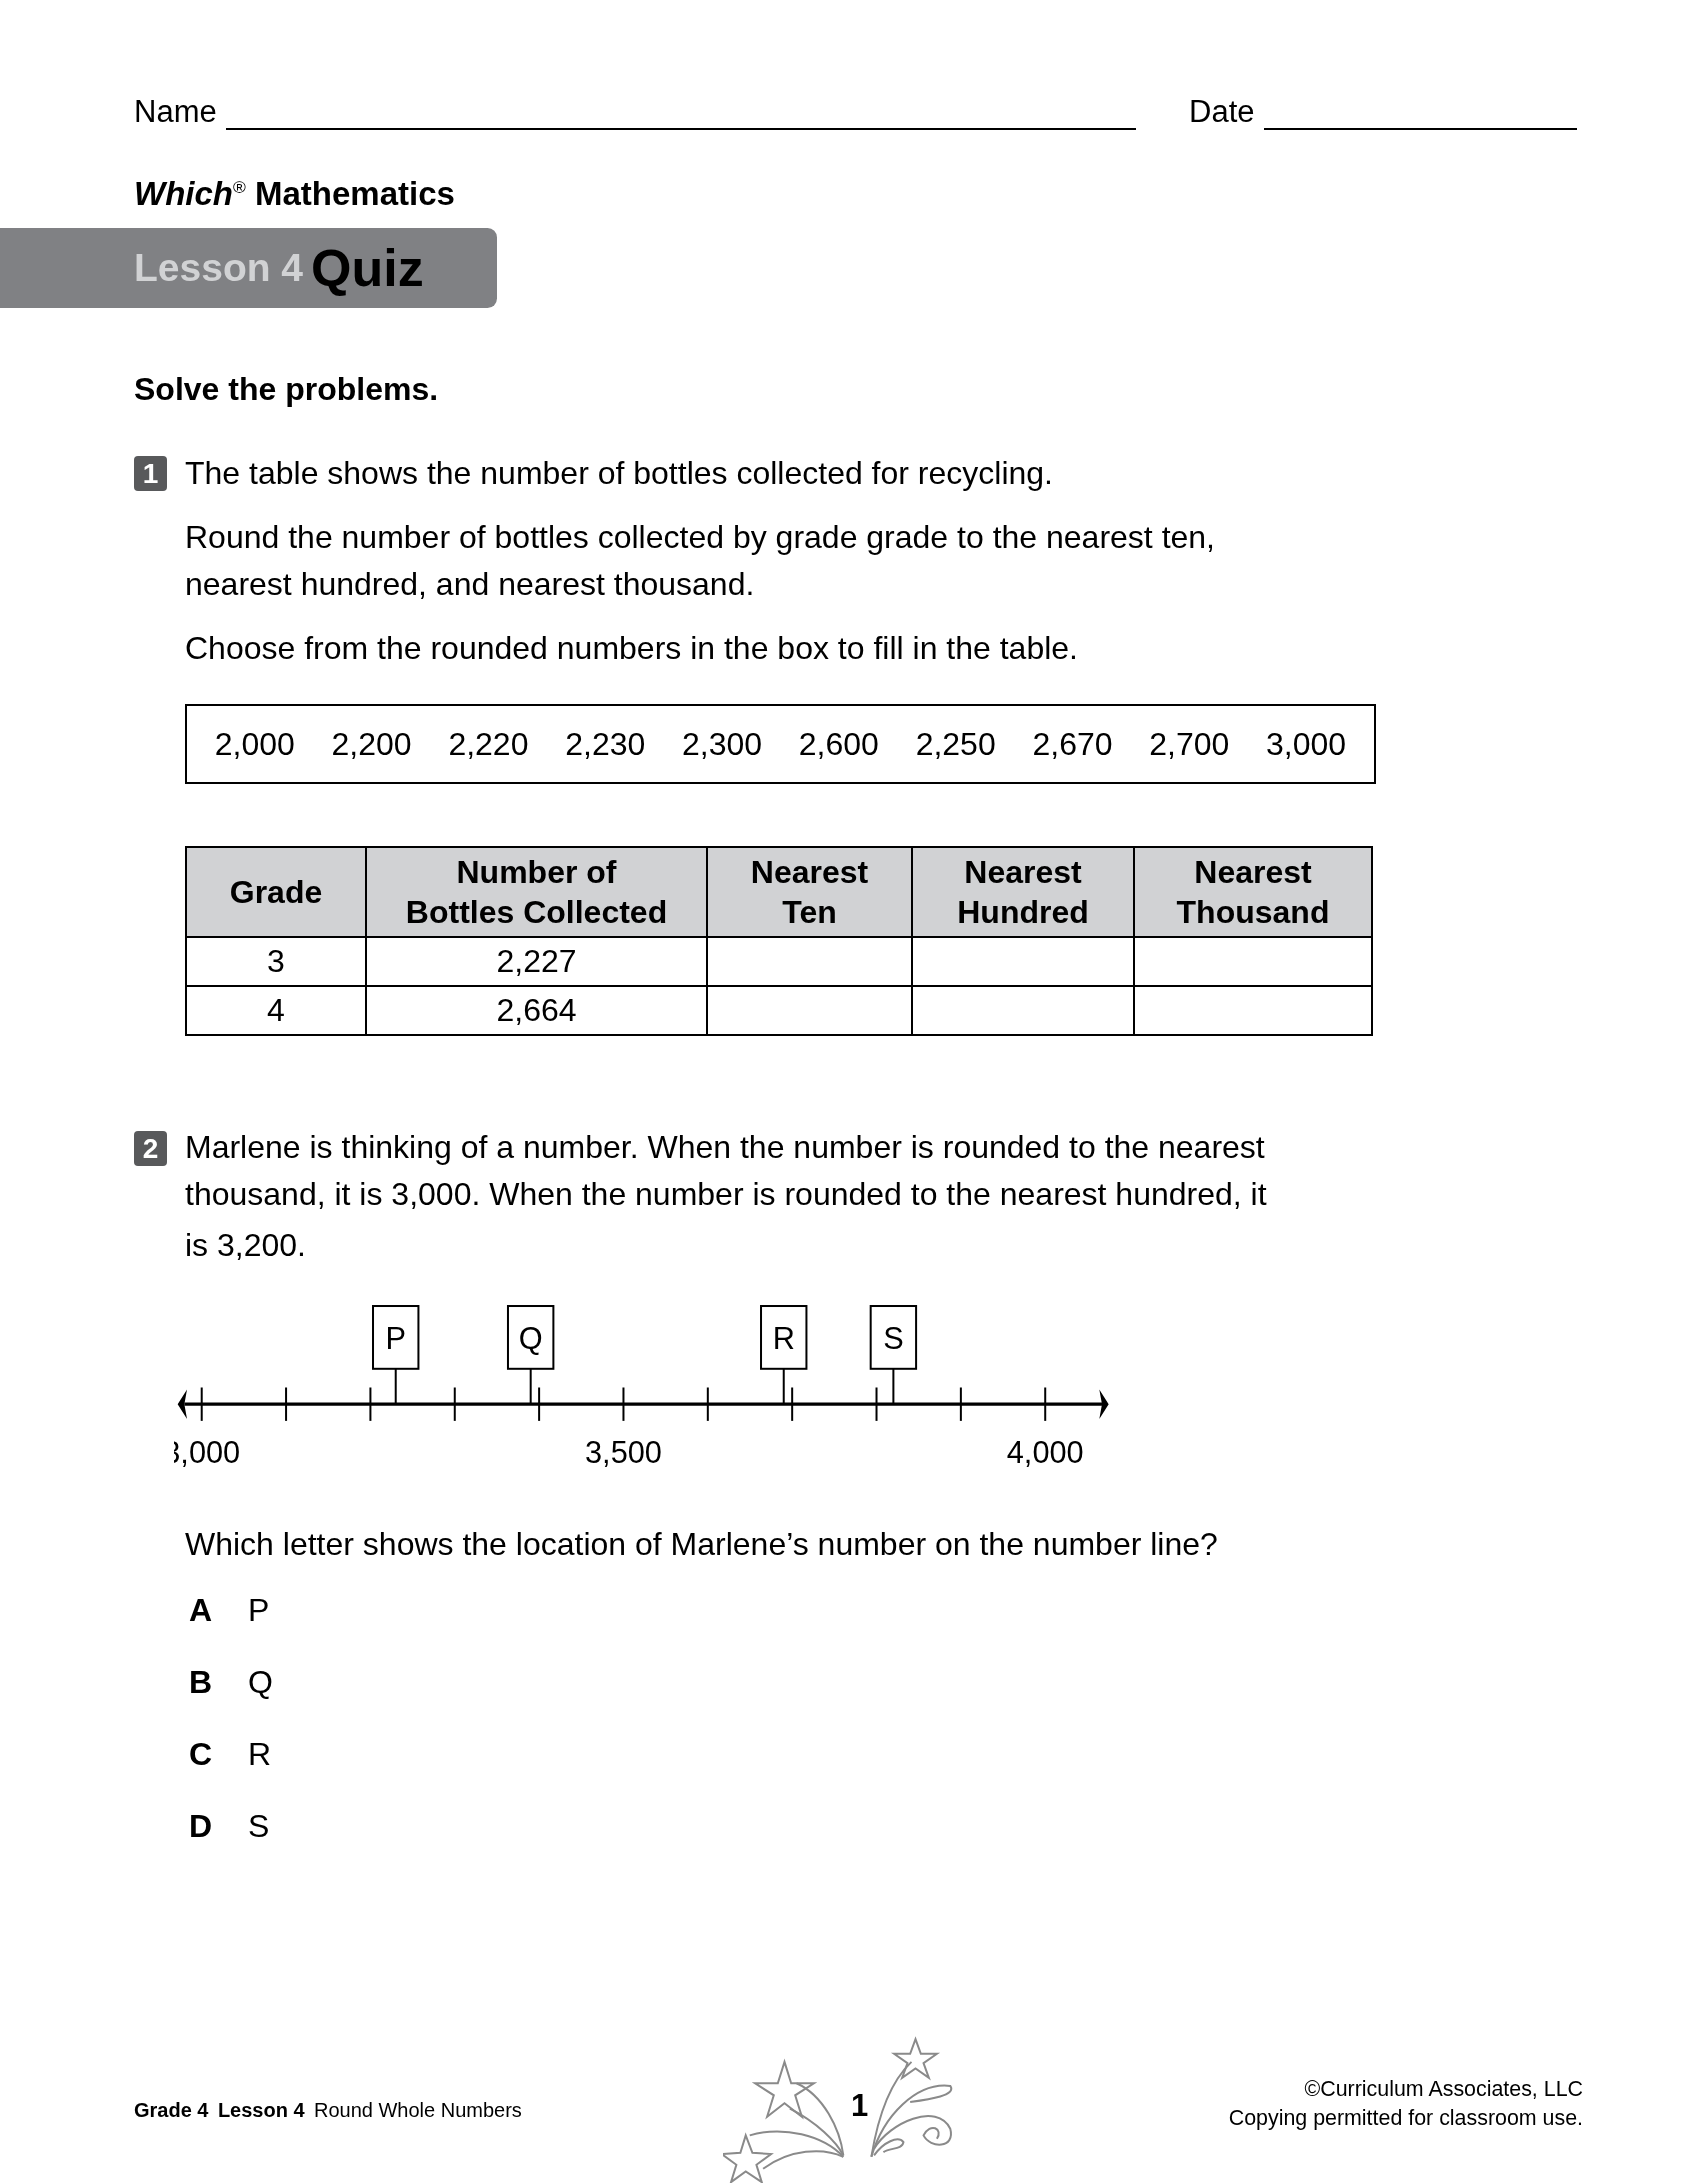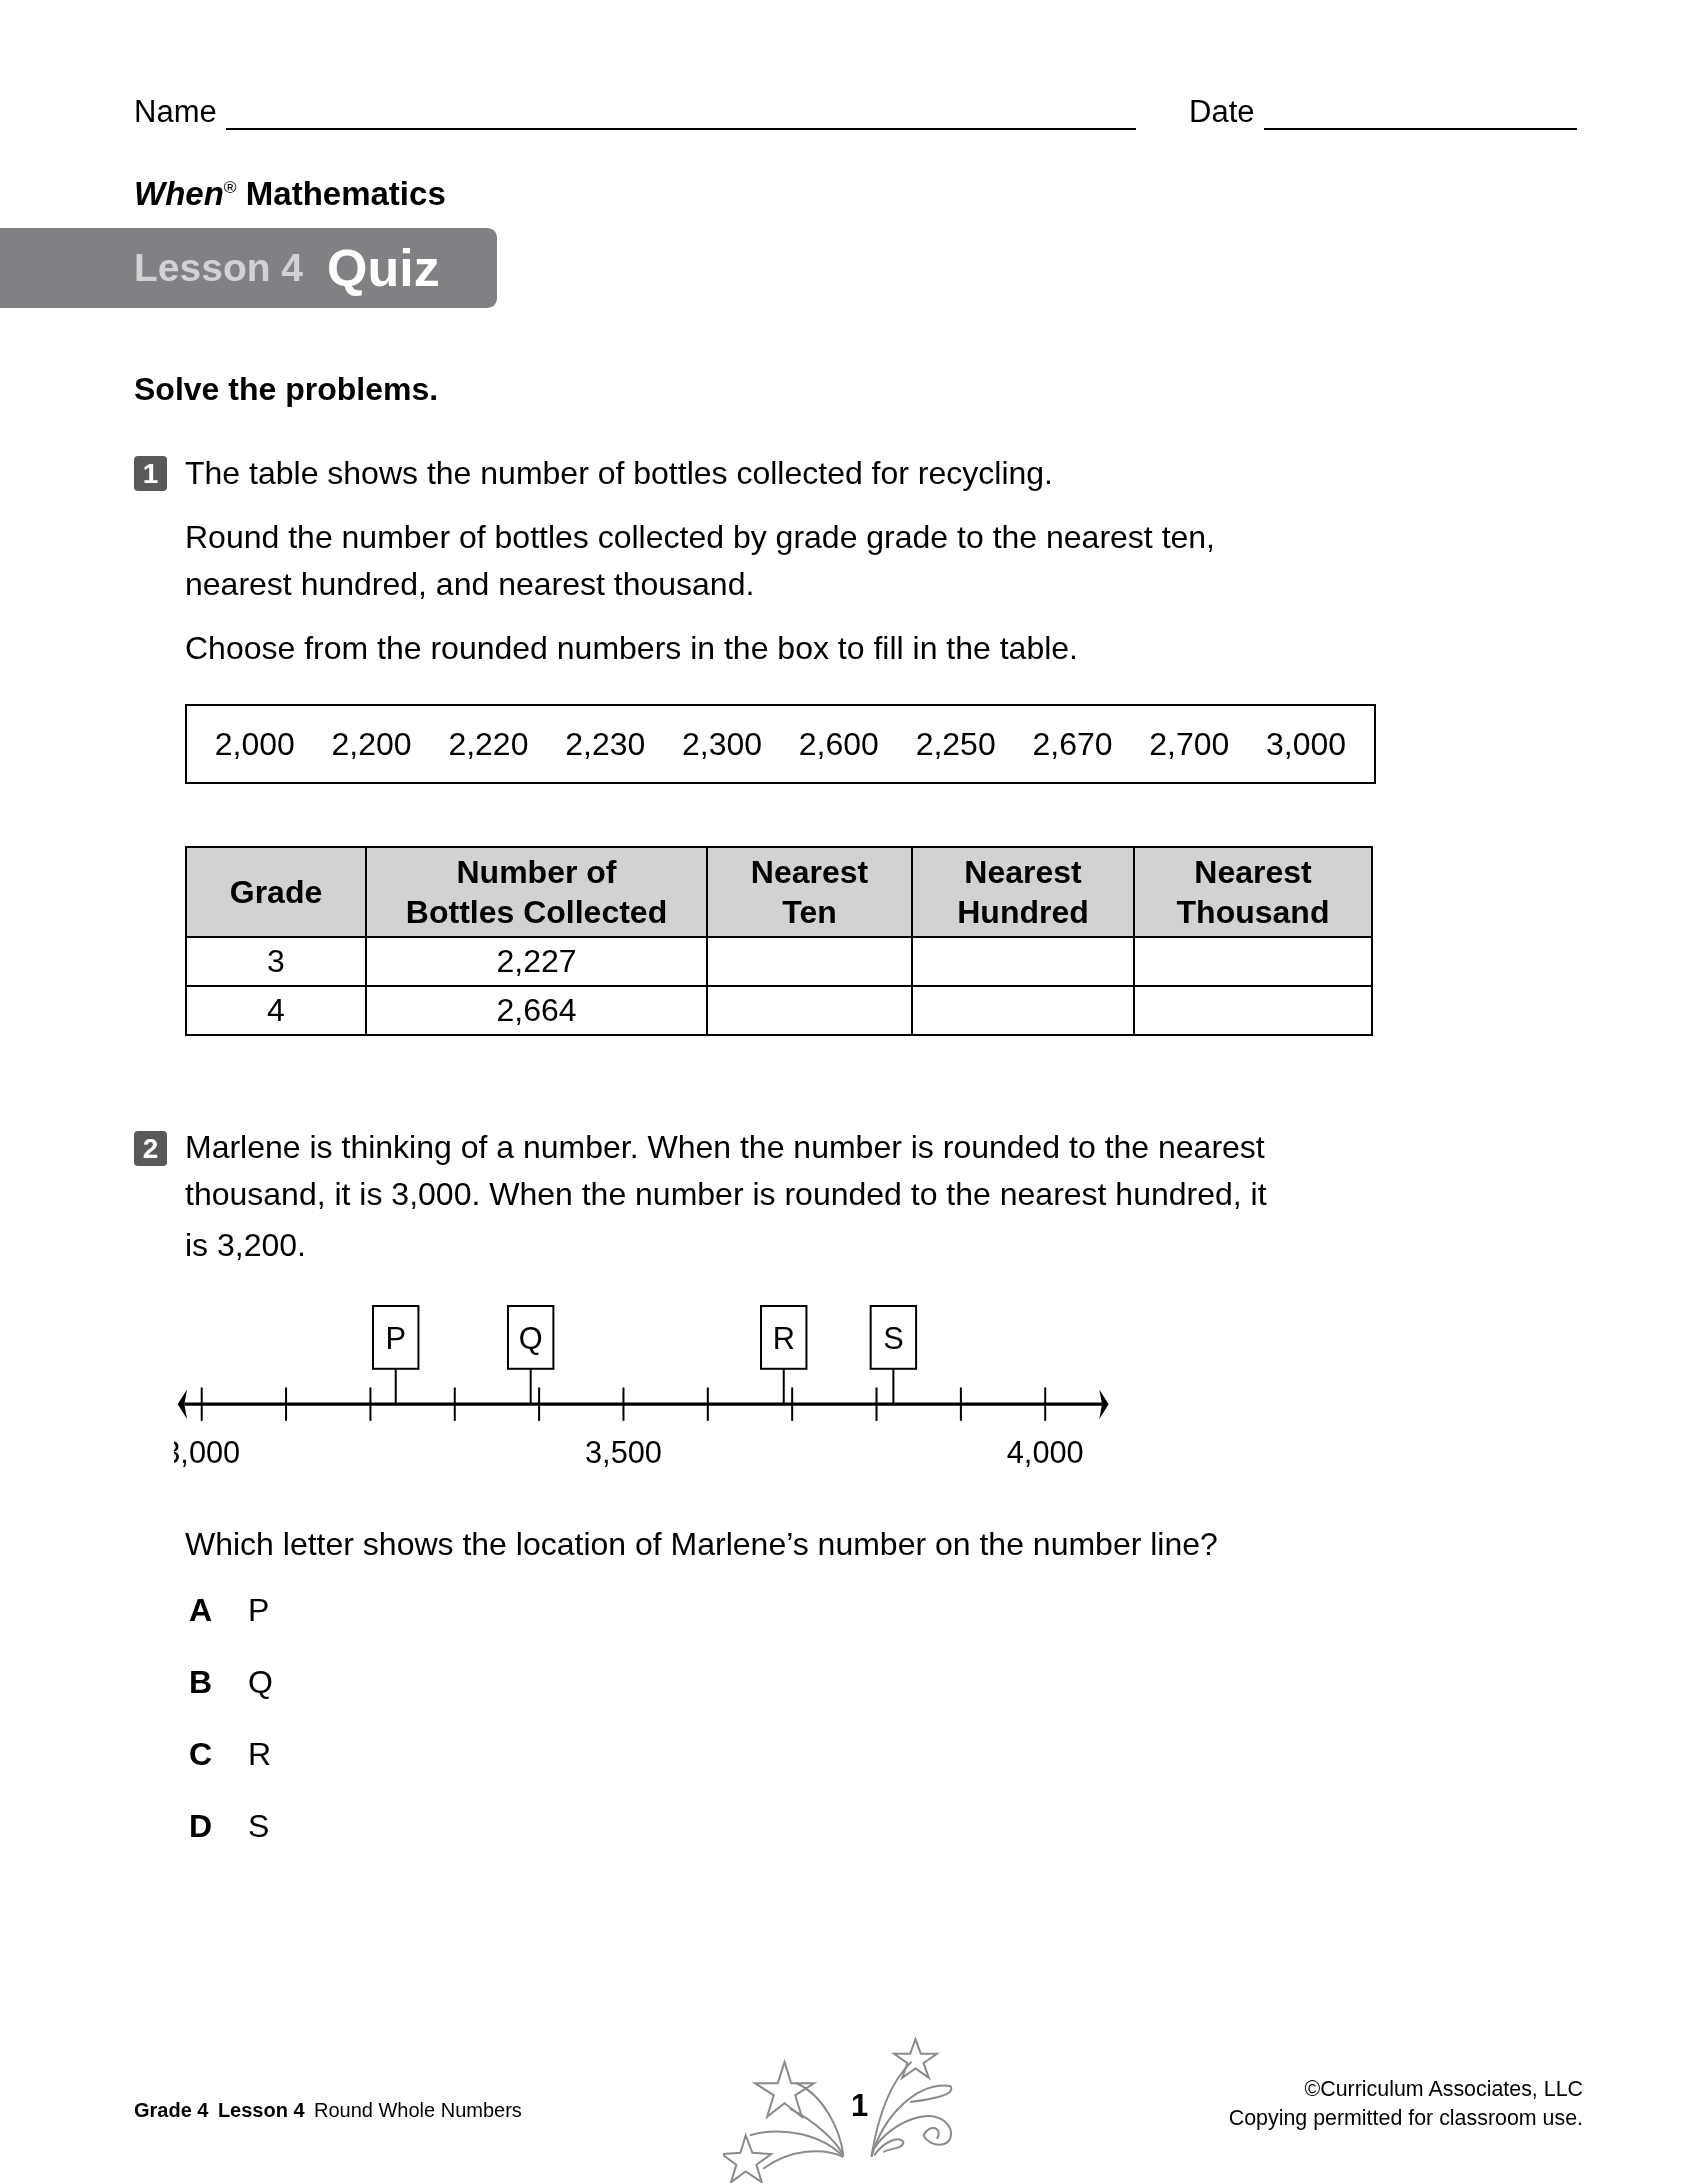--- a/index.html
+++ b/index.html
@@ -18,21 +18,21 @@
 
   .brand { left: 134px; top: 175px; font-size: 33px; font-weight: bold; }
   .brand .ready { font-style: italic; }
   .brand sup { font-size: 17.4px; font-weight: normal; vertical-align: super; }
 
   .lesson-banner {
     left: 0; top: 228px; width: 497px; height: 80px; background: #808184;
     border-radius: 0 9.4px 9.4px 0; display: flex; align-items: center;
   }
   .lesson-label { margin-left: 134px; color: #d1d2d4; font-size: 39px; font-weight: bold; }
-  .quiz-label { margin-left: 24px; color: #ffffff; font-size: 52px; font-weight: bold; }
+  .quiz-label { margin-left: 8px; color: #000000; font-size: 52px; font-weight: bold; }
 
   .instructions { left: 134px; top: 371px; font-size: 32px; font-weight: bold; }
 
   .qnum {
     position: absolute; width: 33px; height: 35px; background: #58595b; color: #fff;
     border-radius: 4px; font-weight: bold; font-size: 28px; text-align: center; line-height: 35px;
   }
   .qtext { position: absolute; left: 185px; font-size: 32px; line-height: 47px; }
 
   
@@ -71,21 +71,21 @@
 <div class="abs name-row">
   <span>Name</span>
   <span class="blank-line name-line"></span>
 </div>
 <div class="abs date-row">
   <span>Date</span>
   <span class="blank-line date-line"></span>
 </div>
 
 <div class="abs brand">
-  <span class="ready">When</span><sup>®</sup>
+  <span class="ready">Which</span><sup>®</sup>
   <span>Mathematics</span>
 </div>
 
 <div class="abs lesson-banner">
   <span class="lesson-label">Lesson 4</span>
   <span class="quiz-label">Quiz</span>
 </div>
 
 <div class="abs instructions">Solve the problems.</div>
 

